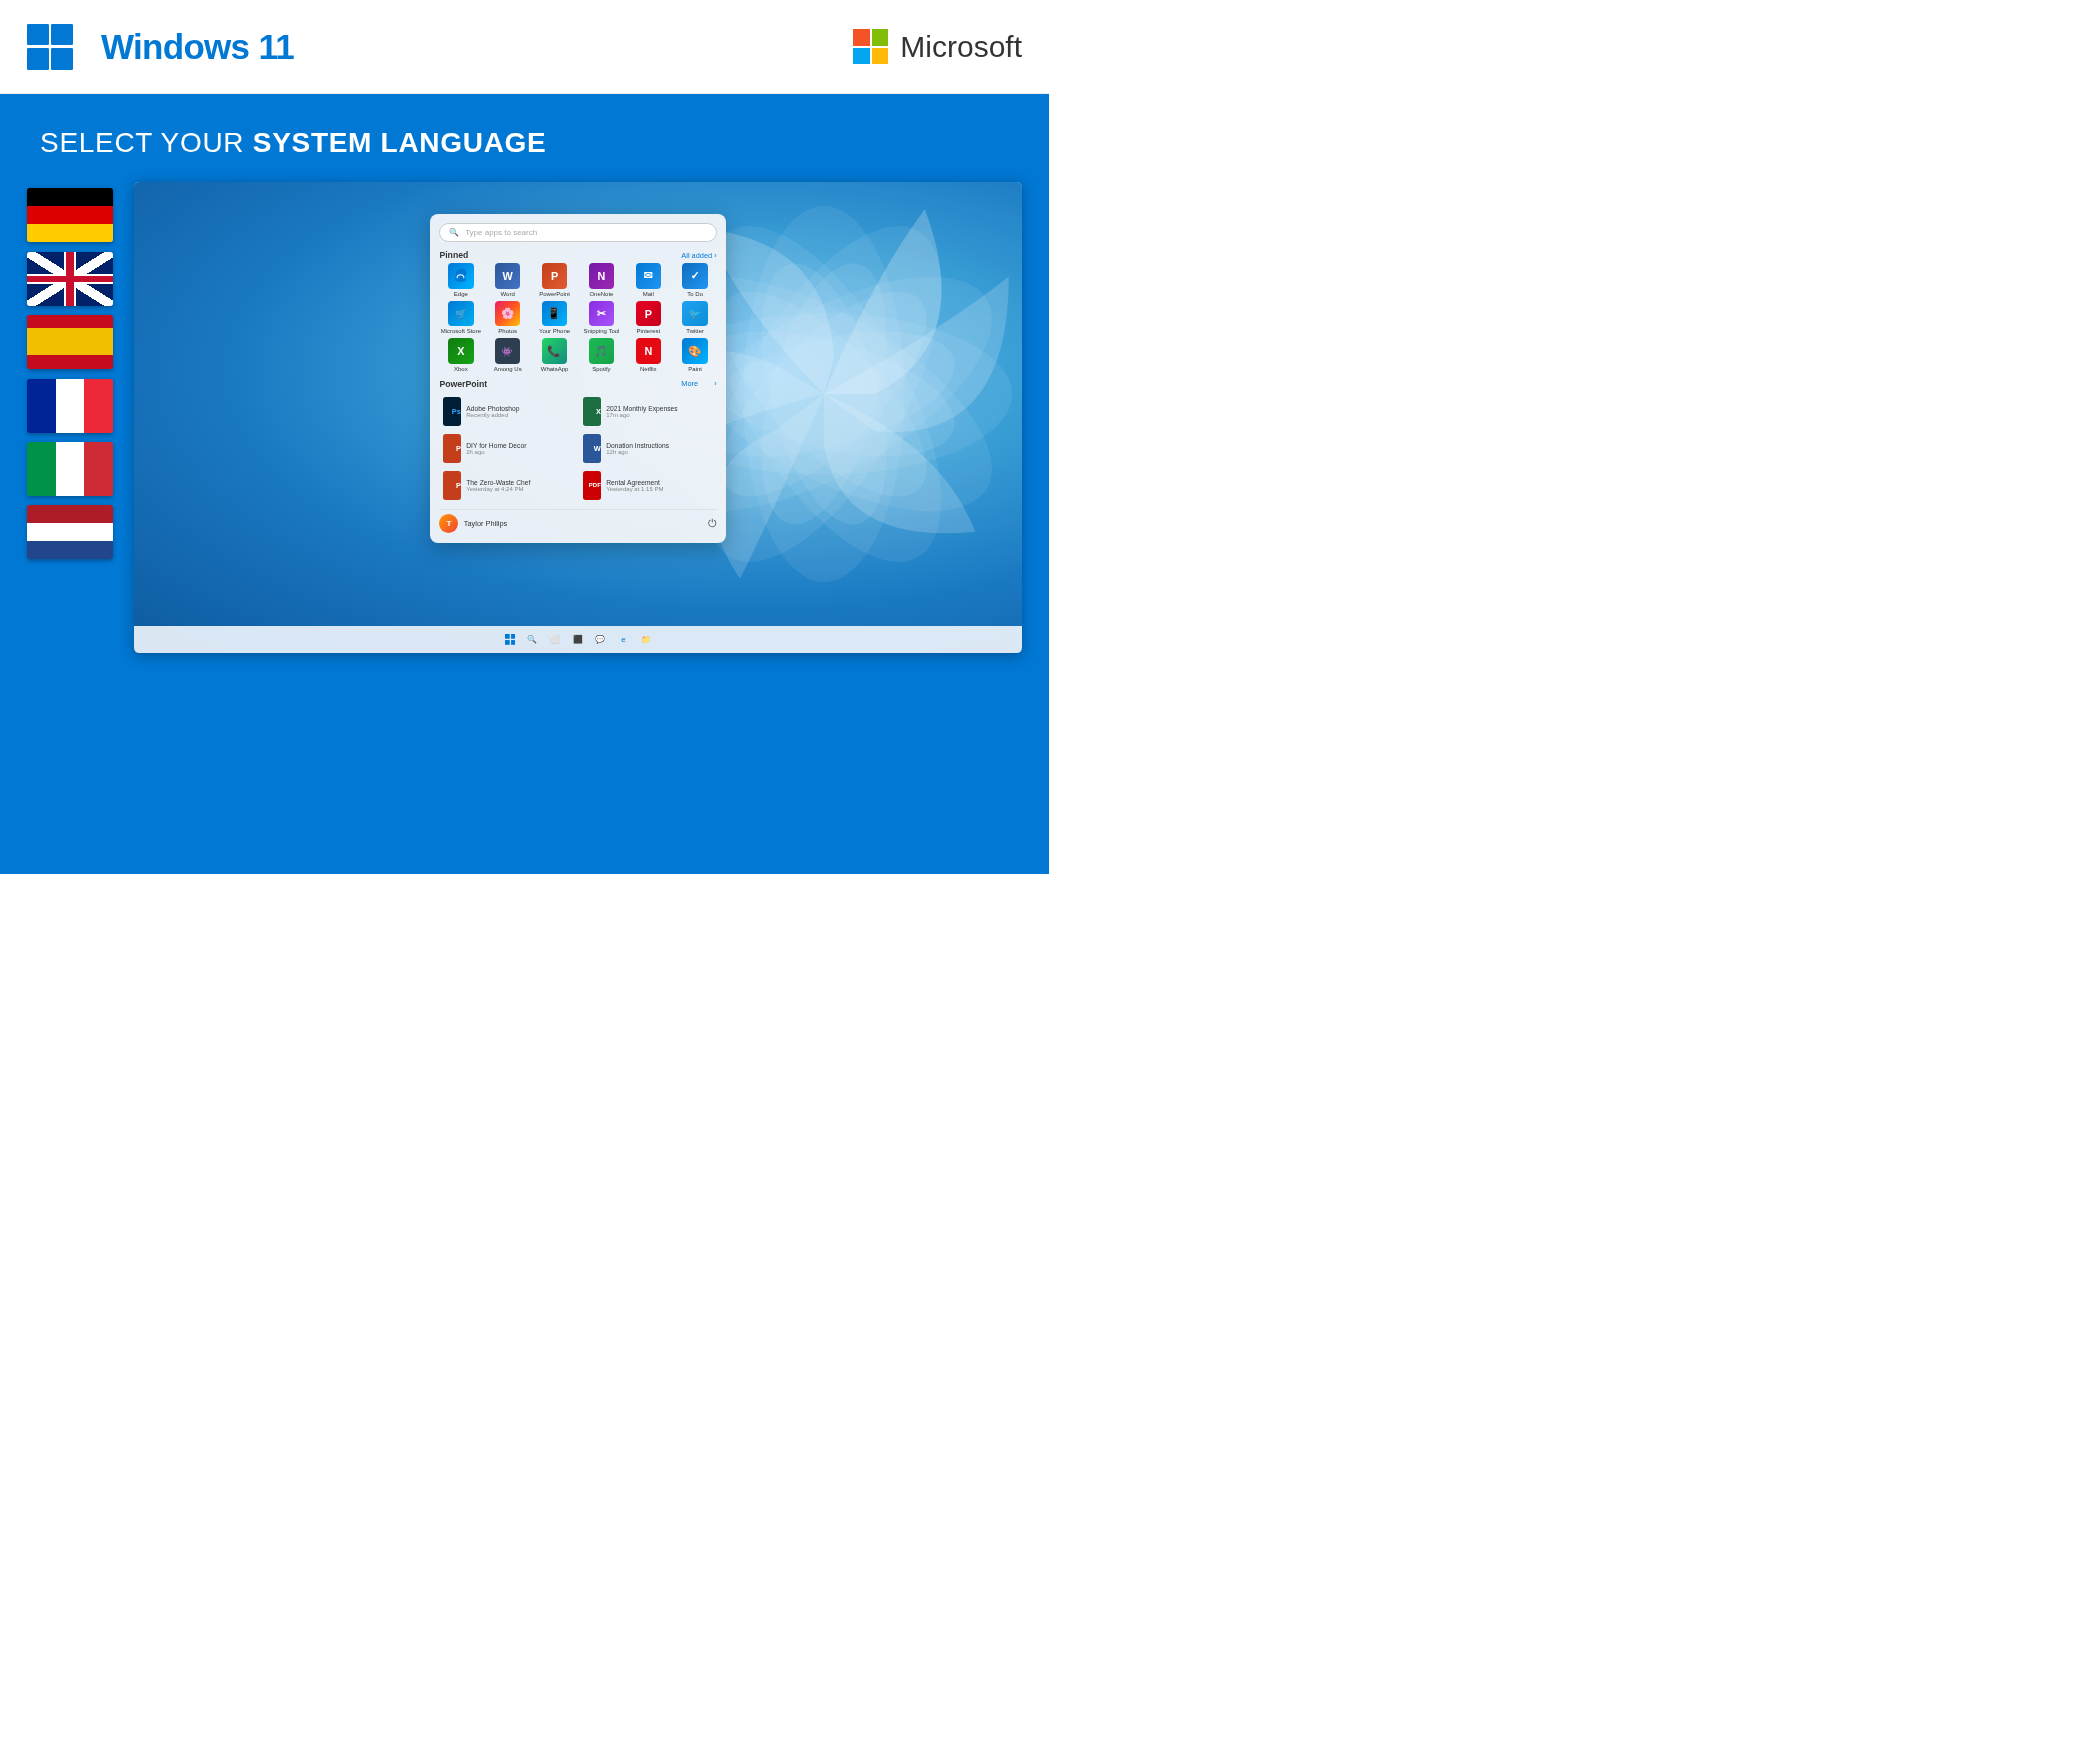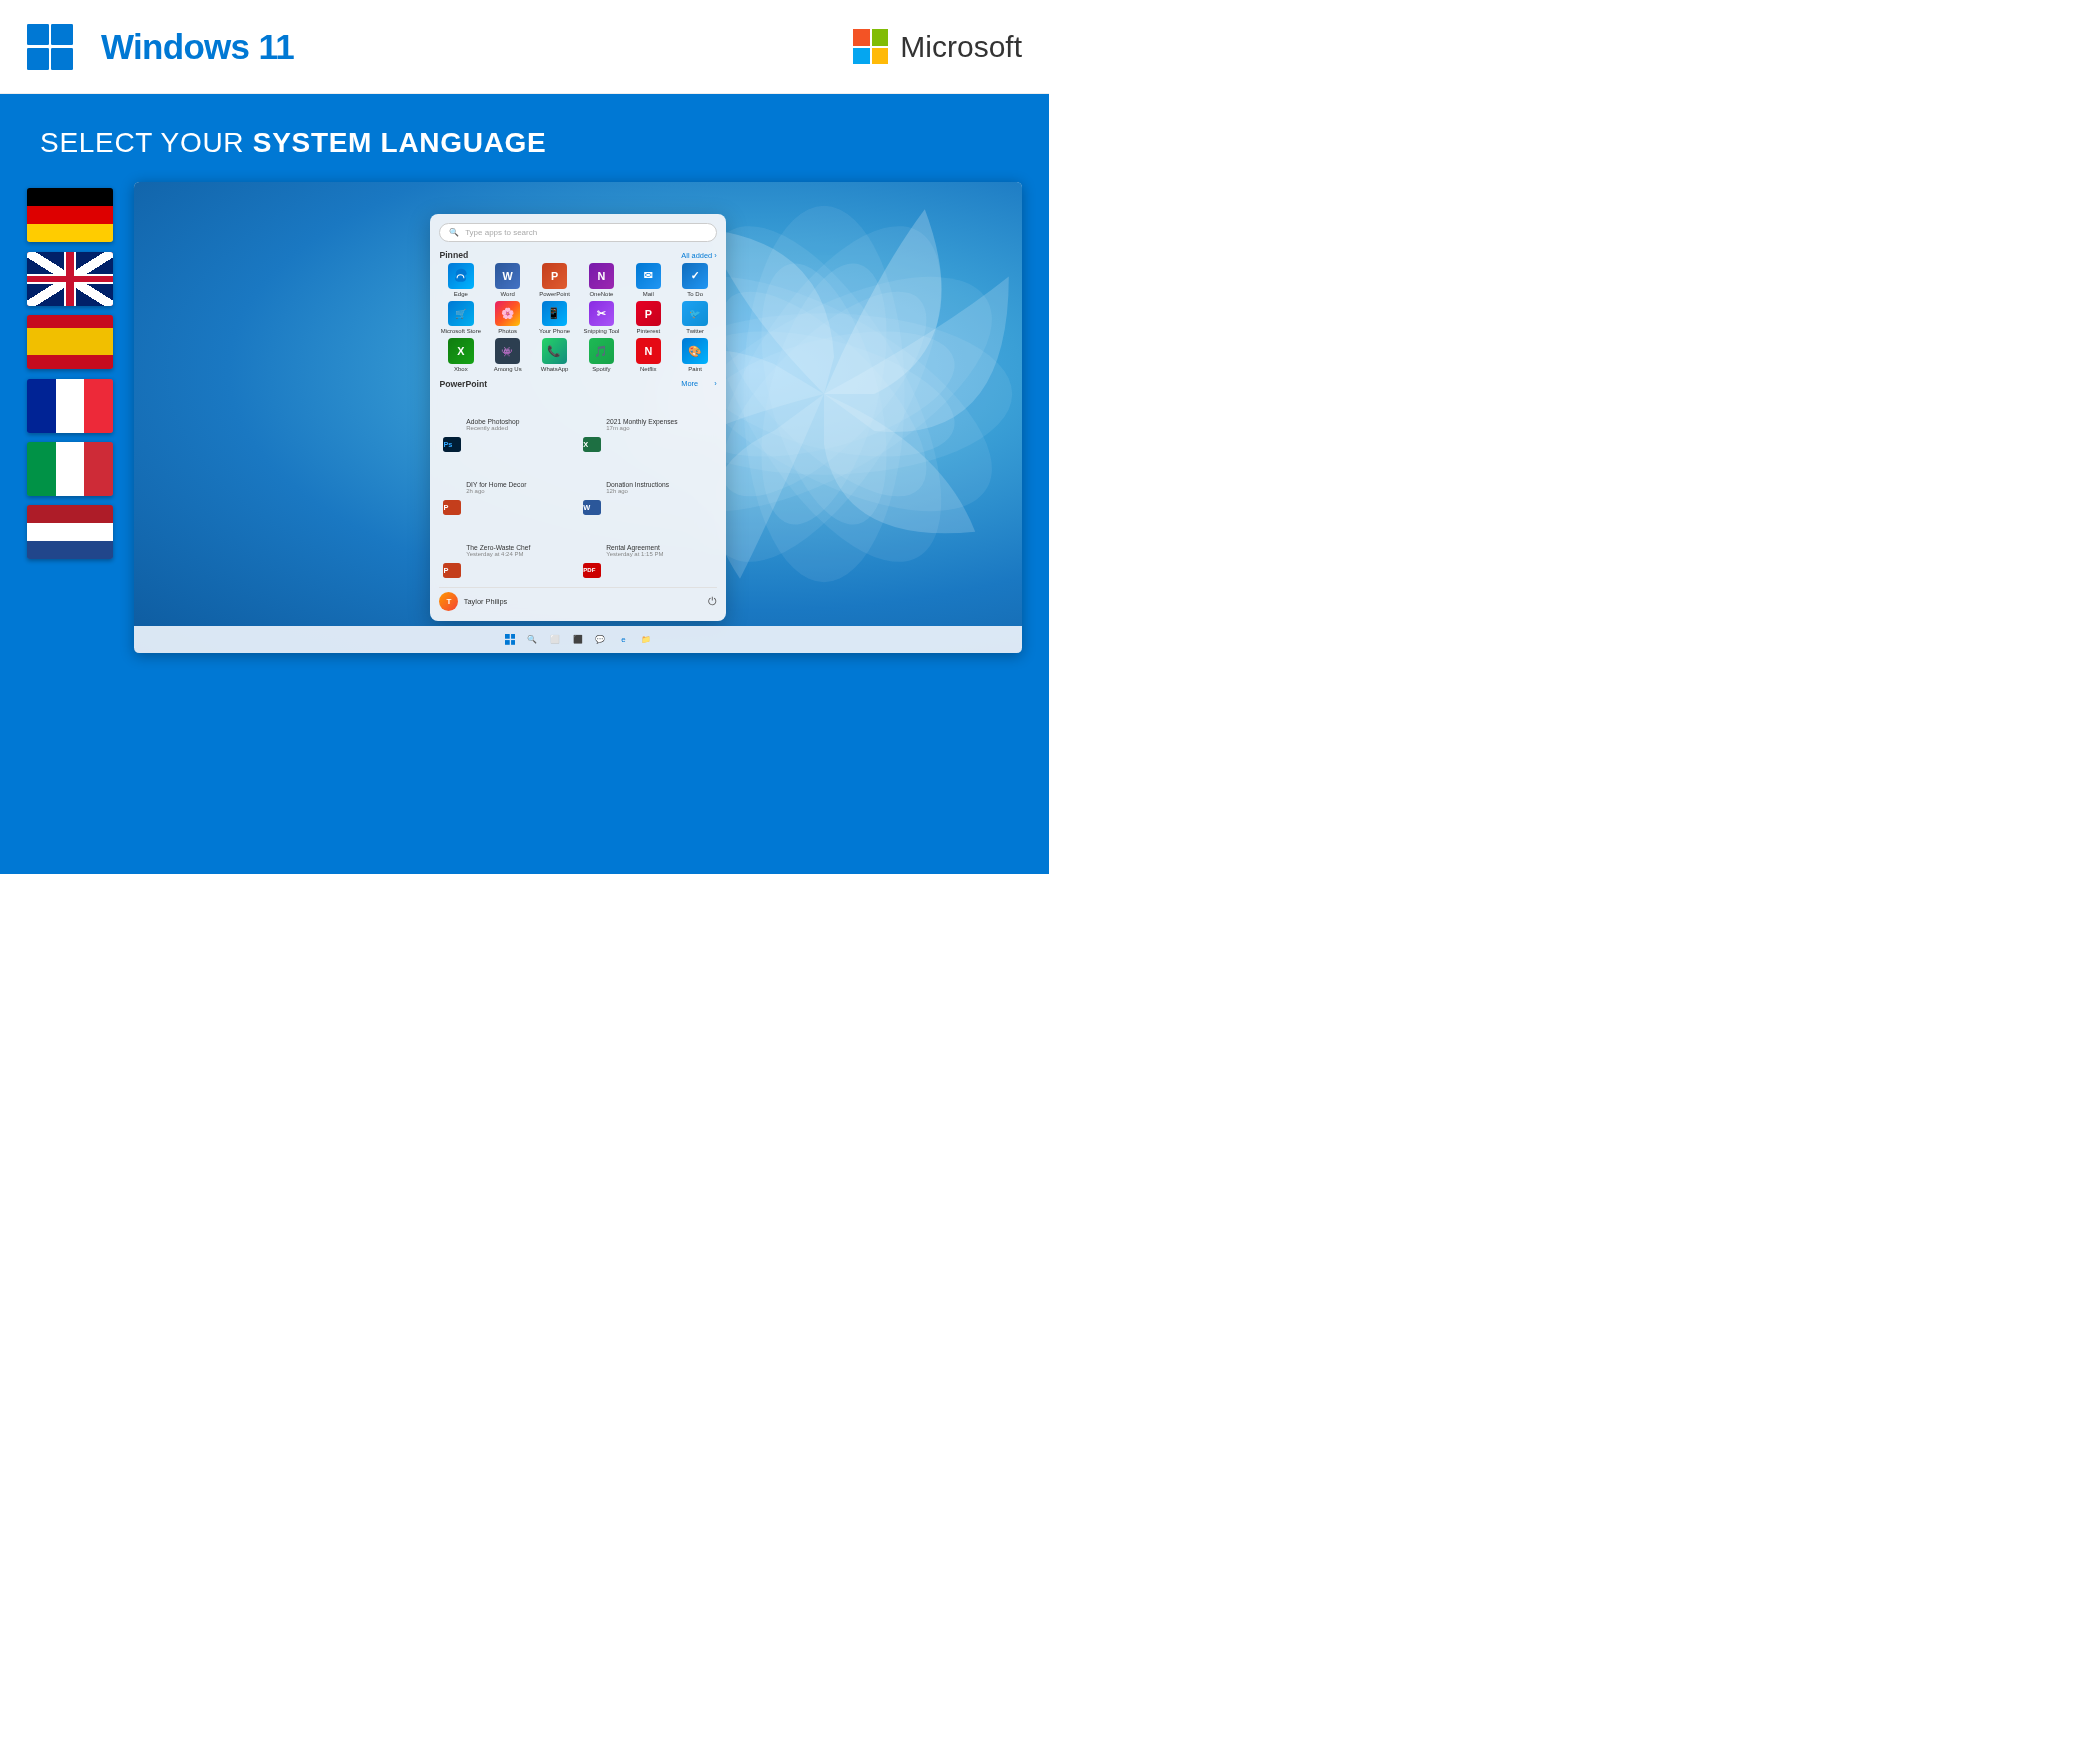--- a/index.html
+++ b/index.html
@@ -317,28 +317,27 @@
     }
     .rec-item {
       display: flex;
       align-items: center;
       gap: 5.4px;
       padding: 2.7px 4px;
       border-radius: 2.7px;
     }
     .rec-icon {
       width: 17.5px;
-      height: 15px;
+      height: 29px;
       border-radius: 2.7px;
       display: flex;
       align-items: center;
-      justify-content: flex-start;
+      justify-content: flex-end;
       font-size: 9.4px;
       flex-shrink: 0;
-      margin-top: 40px;
     }
     .rec-text { }
     .rec-name {
       font-size: 6.7px;
       color: #333;
       font-weight: 500;
     }
     .rec-time {
       font-size: 6px;
       color: #888;

